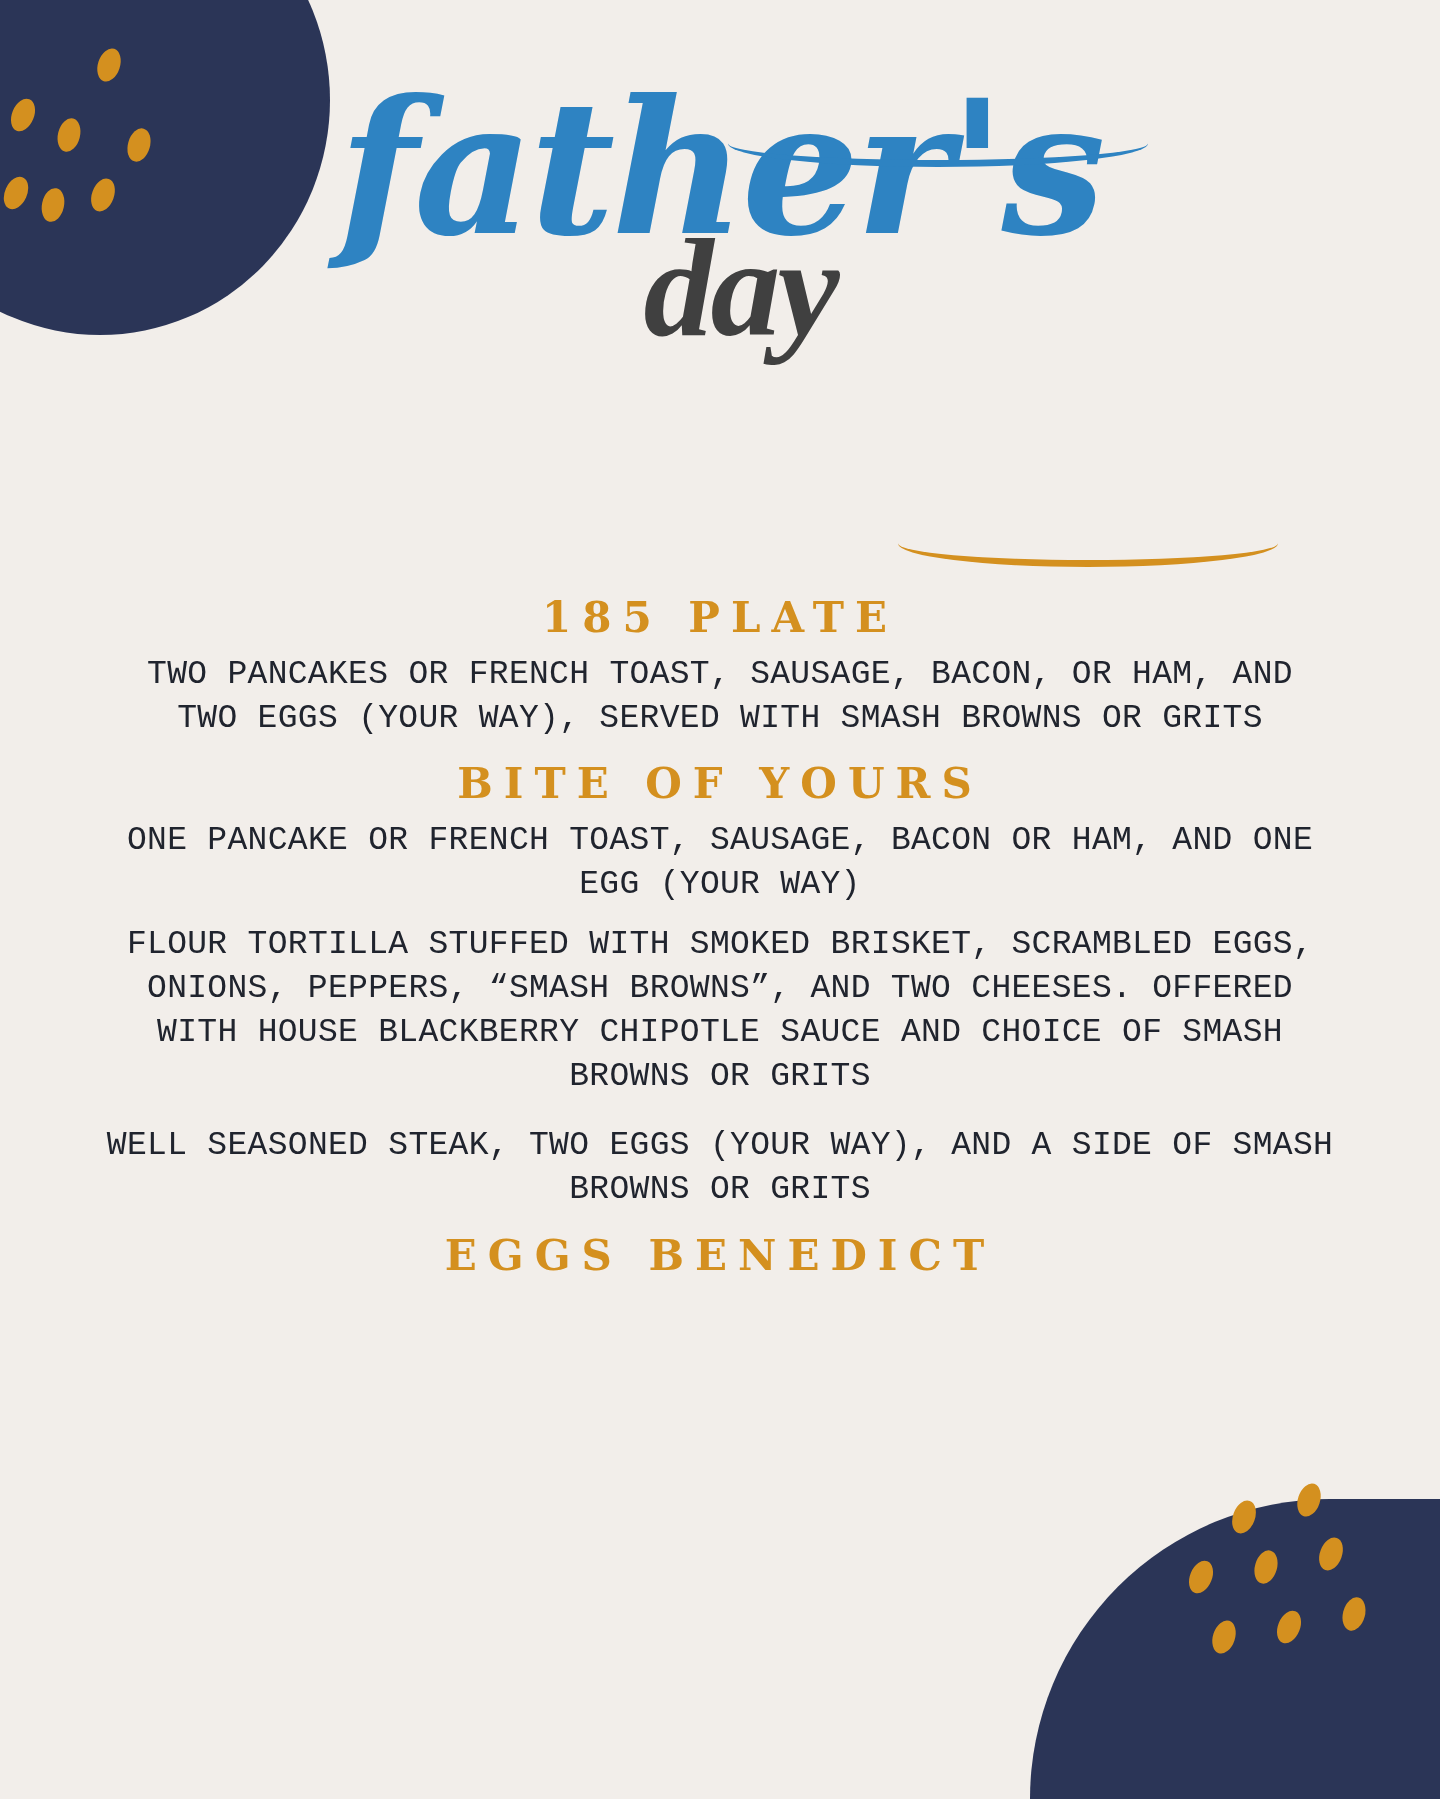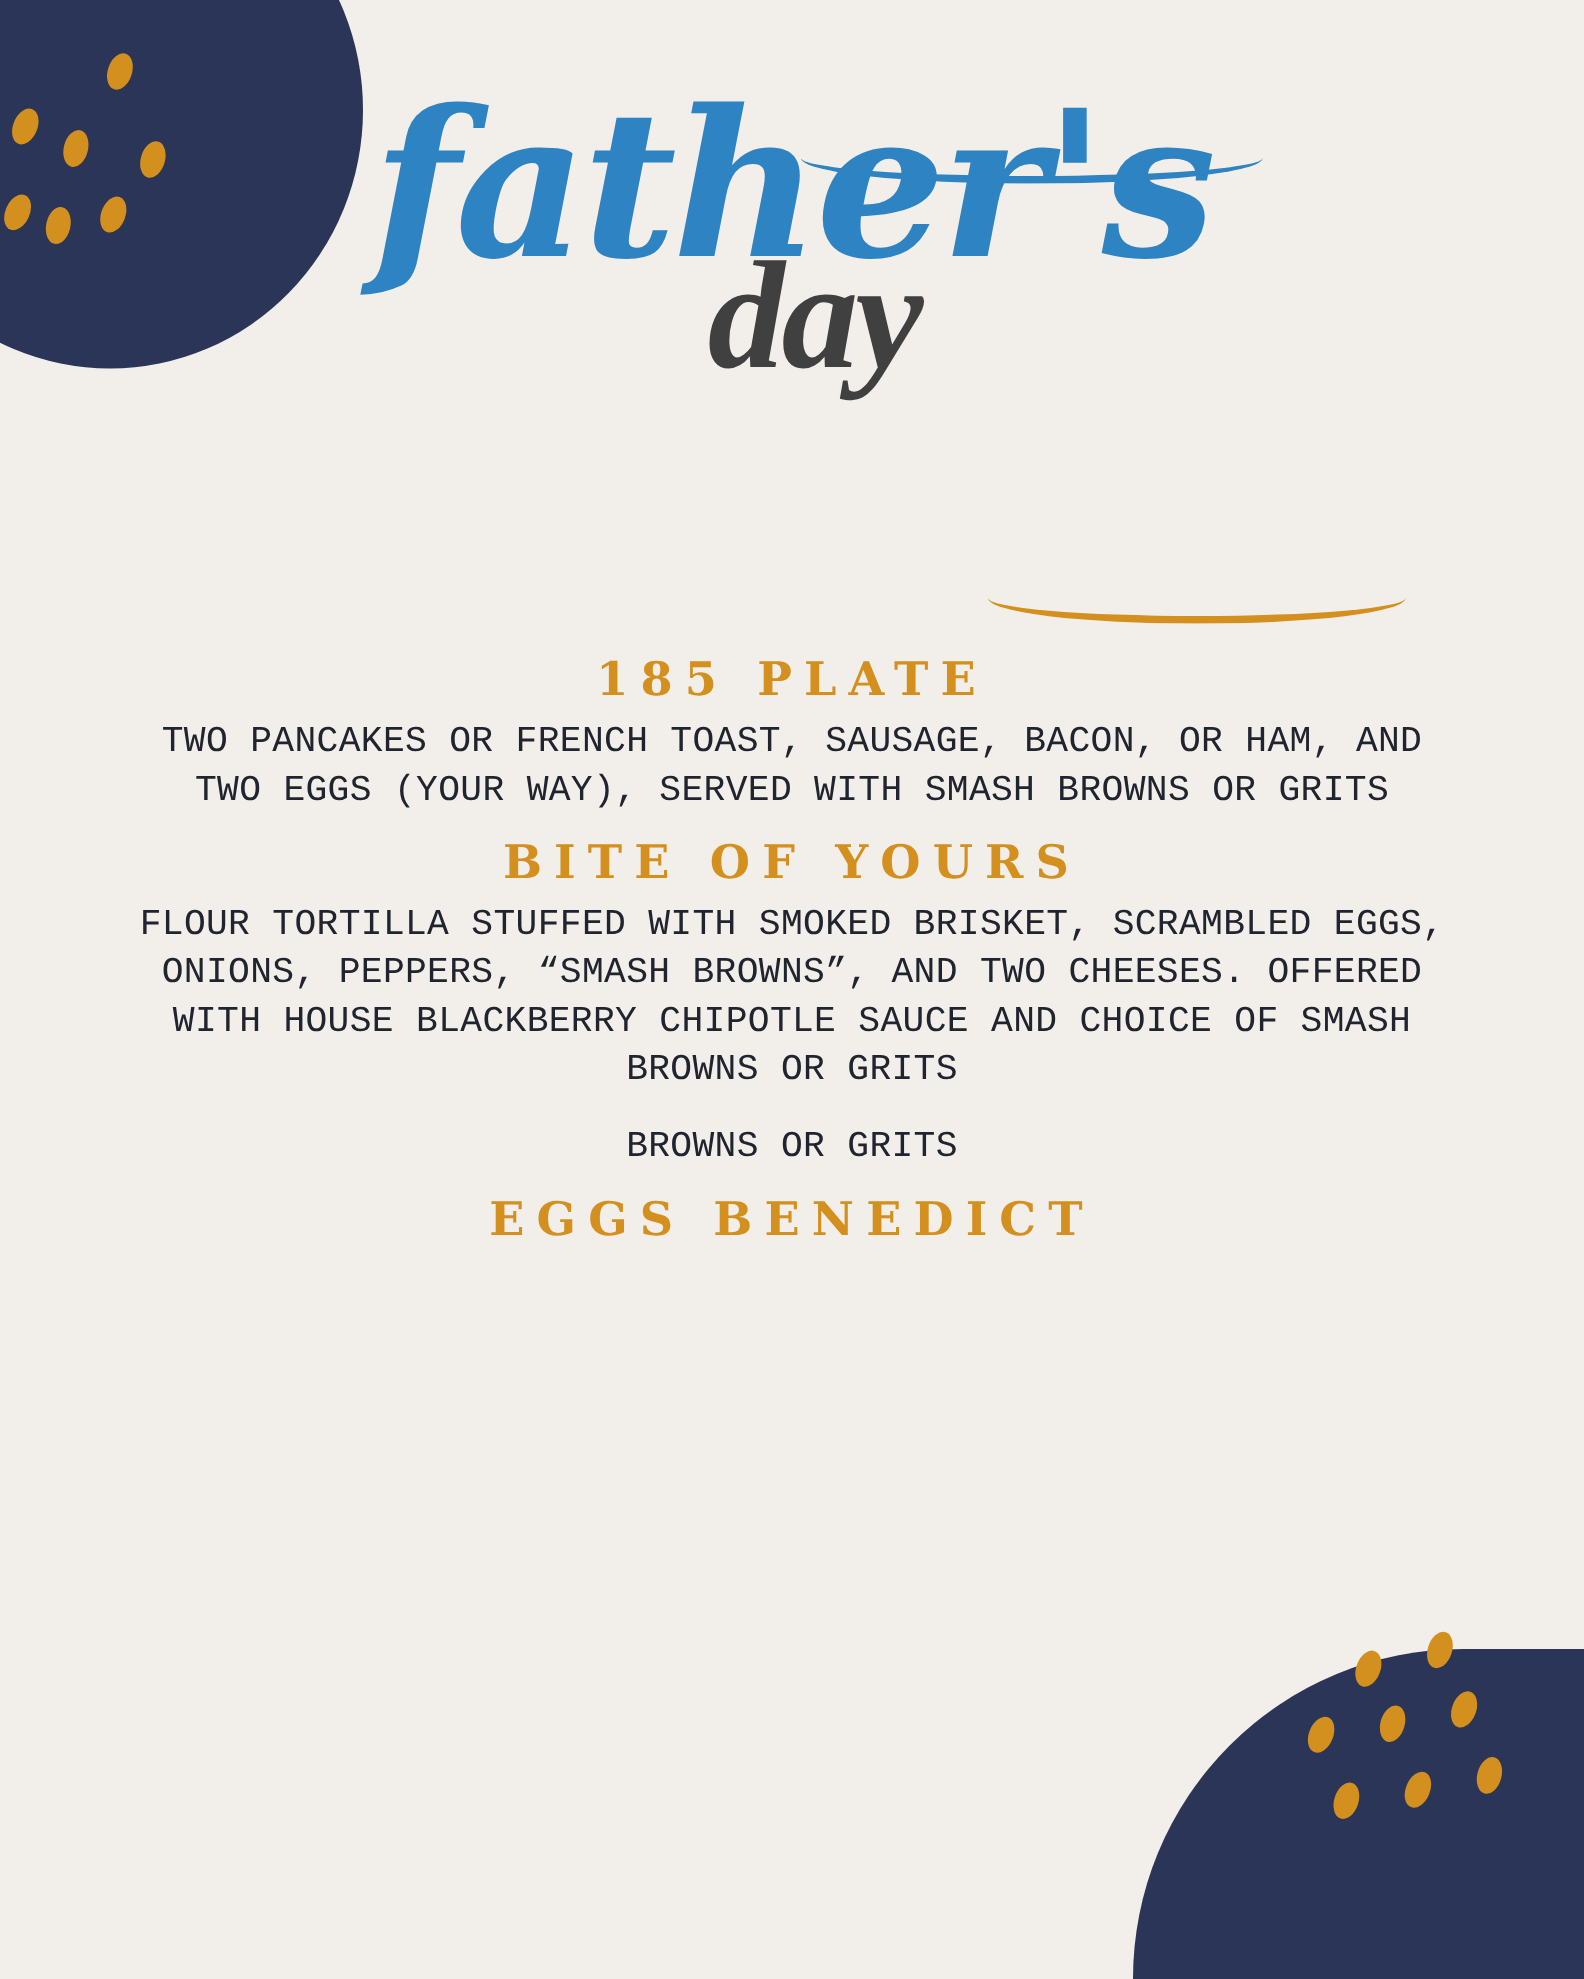--- a/index.html
+++ b/index.html
@@ -155,33 +155,38 @@
   <div class="item">
     <p class="item-name">185 PLATE</p>
     <p class="item-desc">
       <span class="line">TWO PANCAKES OR FRENCH TOAST, SAUSAGE, BACON, OR HAM, AND</span>
       <span class="line">TWO EGGS (YOUR WAY), SERVED WITH SMASH BROWNS OR GRITS</span>
     </p>
   </div>
 
   <div class="item">
     <p class="item-name">BITE OF YOURS</p>
+    <p class="item-desc">
+      <span class="line">ONE PANCAKE OR FRENCH TOAST, SAUSAGE, BACON OR HAM, AND ONE</span>
+      <span class="line">EGG (YOUR WAY)</span>
+    </p>
   </div>
 
   <div class="item">
     <p class="item-desc">
       <span class="line">FLOUR TORTILLA STUFFED WITH SMOKED BRISKET, SCRAMBLED EGGS,</span>
       <span class="line">ONIONS, PEPPERS, “SMASH BROWNS”, AND TWO CHEESES. OFFERED</span>
       <span class="line">WITH HOUSE BLACKBERRY CHIPOTLE SAUCE AND CHOICE OF SMASH</span>
       <span class="line">BROWNS OR GRITS</span>
     </p>
   </div>
 
   <div class="item gap-top">
     <p class="item-desc" style="margin-top:22px;">
+      <span class="line">WELL SEASONED STEAK, TWO EGGS (YOUR WAY), AND A SIDE OF SMASH</span>
       <span class="line">BROWNS OR GRITS</span>
     </p>
   </div>
 
   <div class="item">
     <p class="item-name">EGGS BENEDICT</p>
   </div>
 
 </div>
 

